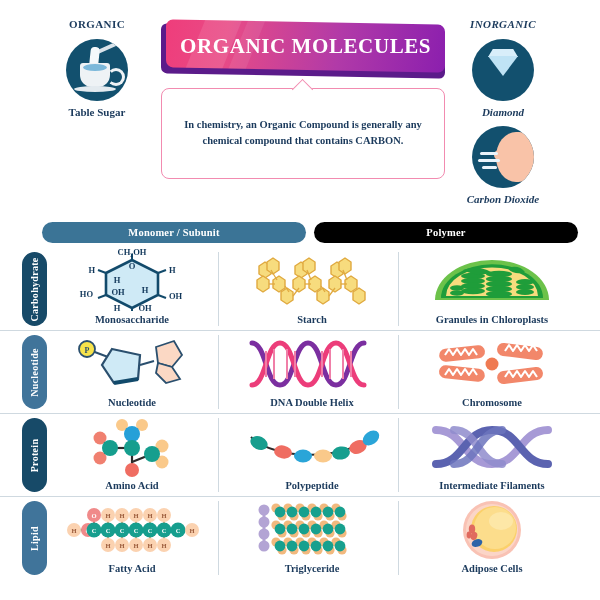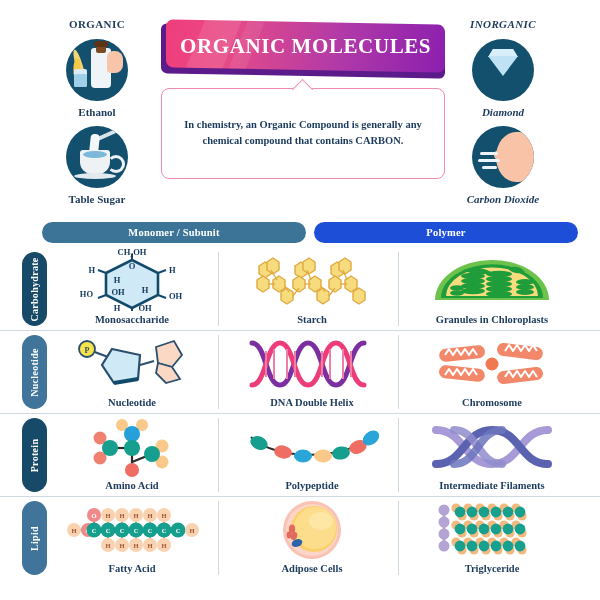--- a/index.html
+++ b/index.html
@@ -112,21 +112,21 @@
 
   
   .table{position:absolute;left:0;top:222px;width:600px;}
   .col-heads{display:flex;padding-left:42px;padding-right:22px;gap:8px;}
   .col-head{
     flex:1;height:21px;border-radius:11px;color:#fff;
     display:flex;align-items:center;justify-content:center;
     font-size:10.5px;font-weight:bold;letter-spacing:.2px;
   }
   .col-head.light{background:#3b7496;}
-  .col-head.dark{background:#1d4ed8;text-align:right;}
+  .col-head.dark{background:#000000;text-align:right;}
 
   .rows{position:relative;margin-top:5px;}
   .row{position:relative;display:flex;height:82px;padding-left:42px;padding-right:18px;
        border-bottom:1px solid #cfd9e0;}
   .row.last{border-bottom:none;}
   .rowpill{
     position:absolute;left:22px;top:4px;width:25px;height:74px;border-radius:13px;
     display:flex;align-items:center;justify-content:center;
   }
   .rowpill.dark{background:#174a68;}
@@ -148,31 +148,20 @@
 </head>
 <body>
 
 <div class="page">
 
   <div class="top">
 
     <div class="side-col left">
       <div class="side-head">ORGANIC</div>
 
-      <div class="item">
-        <div class="circ">
-          <div class="wheat"></div>
-          <div class="bottle"></div>
-          <div class="bottle-neck"></div>
-          <div class="bottle-cap"></div>
-          <div class="hand"></div>
-          <div class="glass"></div>
-        </div>
-        <div class="item-label">Ethanol</div>
-      </div>
 
       <div class="item">
         <div class="circ">
           <div class="spoon"></div>
           <div class="pour"></div>
           <div class="cup"></div>
           <div class="cup-in"></div>
           <div class="cup-handle"></div>
           <div class="cup-saucer"></div>
         </div>
@@ -534,39 +523,20 @@
                     <text x="74" y="39.5">H</text>
                   <circle cx="88" cy="37" r="7" fill="#fbd2b0"></circle>
                     <text x="88" y="39.5">H</text>
                   <circle cx="102" cy="37" r="7" fill="#fbd2b0"></circle>
                     <text x="102" y="39.5">H</text>
                 </g>
               </g>
             </svg>
           </div>
           <div class="cell-label">Fatty Acid</div>
-        </div>
-
-        <div class="cell">
-          <div class="art">
-            <svg width="70" height="62" viewBox="0 0 70 62">
-              <circle cx="35" cy="31" r="29" fill="#f9c2b4"></circle>
-              <circle cx="35" cy="31" r="26" fill="#fbd5c7"></circle>
-              <circle cx="37" cy="30" r="23" fill="#fbd06a"></circle>
-              <circle cx="38" cy="29" r="21" fill="#fcdd8c"></circle>
-              <ellipse cx="44" cy="22" rx="12" ry="9" fill="#fde9b0" opacity=".75"></ellipse>
-              <ellipse cx="20" cy="44" rx="5.5" ry="3.8" fill="#2d63a8" transform="rotate(-20 20 44)"></ellipse>
-              <g fill="#e06a5e">
-                <ellipse cx="15" cy="30" rx="3.2" ry="4.6"></ellipse>
-                <ellipse cx="17" cy="37" rx="3.2" ry="4.2" transform="rotate(18 17 37)"></ellipse>
-                <ellipse cx="12" cy="36" rx="2.4" ry="3.4"></ellipse>
-              </g>
-            </svg>
-          </div>
-          <div class="cell-label">Adipose Cells</div>
         </div>
 
         <div class="cell">
           <div class="art">
             <svg width="116" height="56" viewBox="0 0 116 56">
               <g fill="#b3a4d4">
                 <circle cx="10" cy="8" r="5.5"></circle>
                   <circle cx="10" cy="20" r="5.5"></circle>
                 <circle cx="10" cy="32" r="5.5"></circle>
                   <circle cx="10" cy="44" r="5.5"></circle>
@@ -643,17 +613,36 @@
                     <circle cx="62" cy="10" r="5.4"></circle>
                       <circle cx="74" cy="10" r="5.4"></circle>
                       <circle cx="86" cy="10" r="5.4"></circle>
                   </g>
                 </g>
               </g>
             </svg>
           </div>
           <div class="cell-label">Triglyceride</div>
         </div>
+
+        <div class="cell">
+          <div class="art">
+            <svg width="70" height="62" viewBox="0 0 70 62">
+              <circle cx="35" cy="31" r="29" fill="#f9c2b4"></circle>
+              <circle cx="35" cy="31" r="26" fill="#fbd5c7"></circle>
+              <circle cx="37" cy="30" r="23" fill="#fbd06a"></circle>
+              <circle cx="38" cy="29" r="21" fill="#fcdd8c"></circle>
+              <ellipse cx="44" cy="22" rx="12" ry="9" fill="#fde9b0" opacity=".75"></ellipse>
+              <ellipse cx="20" cy="44" rx="5.5" ry="3.8" fill="#2d63a8" transform="rotate(-20 20 44)"></ellipse>
+              <g fill="#e06a5e">
+                <ellipse cx="15" cy="30" rx="3.2" ry="4.6"></ellipse>
+                <ellipse cx="17" cy="37" rx="3.2" ry="4.2" transform="rotate(18 17 37)"></ellipse>
+                <ellipse cx="12" cy="36" rx="2.4" ry="3.4"></ellipse>
+              </g>
+            </svg>
+          </div>
+          <div class="cell-label">Adipose Cells</div>
+        </div>
       </div>
 
     </div>
   </div>
 </div>
 
 </body></html>

